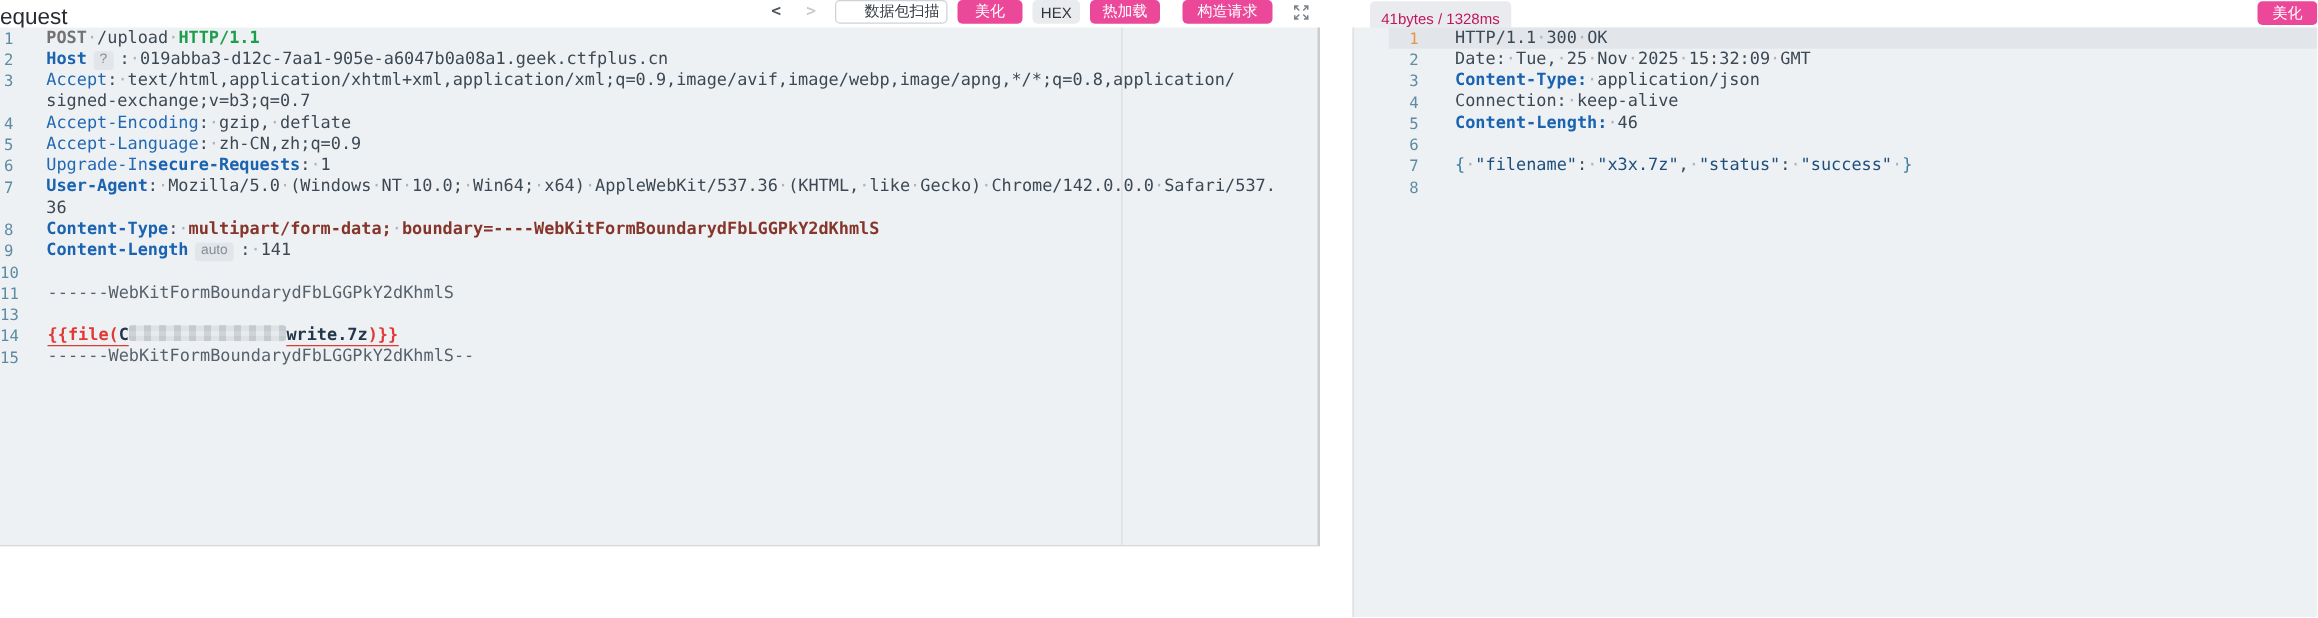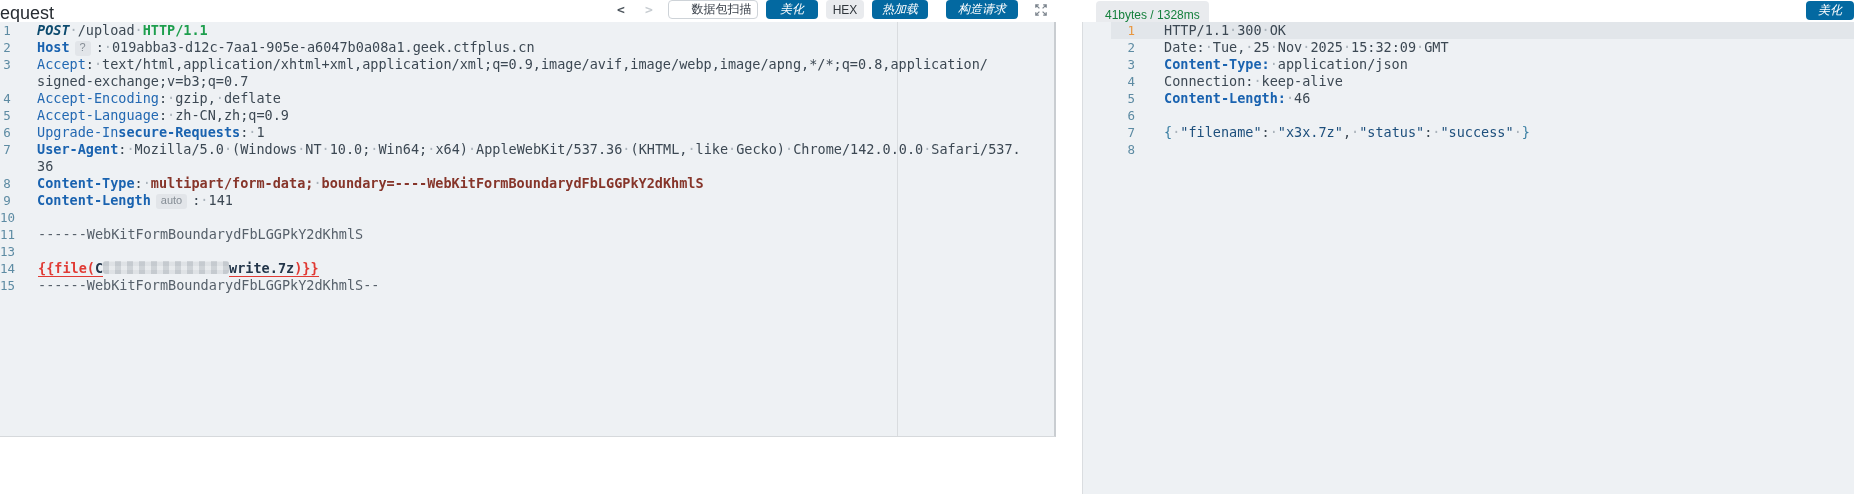--- a/index.html
+++ b/index.html
@@ -7,30 +7,30 @@
         font-family:"Liberation Sans",sans-serif;}
   
   .hdr{position:absolute;left:0;top:0;width:1854px;height:22px;background:#fff;}
   .req-title{position:absolute;left:0;top:3px;font-size:18px;color:#272c32;}
   .nav-btn{position:absolute;top:2px;font:700 13px "DejaVu Sans Mono",monospace;cursor:pointer;}
   .nav-back{left:617px;color:#4b535b;}
   .nav-fwd{left:645px;color:#c7ccd1;}
   .btn{position:absolute;top:0;height:19px;border-radius:4px;display:flex;align-items:center;
        justify-content:center;font-size:12px;box-sizing:border-box;cursor:pointer;white-space:nowrap;}
   .btn-plain{background:#fff;border:1px solid #ced3d8;color:#3a414a;padding-left:17px;}
-  .btn-orange{background:#0369a1;color:#fff;font-style:italic;}
+  .btn-orange{background:#ec4899;color:#fff;}
   .btn-gray{background:#e9ebee;color:#30363c;}
   .b-scan{left:668px;width:90px;}
   .b-beauty{left:766px;width:52px;}
   .b-hex{left:826px;width:38px;}
   .b-hot{left:872px;width:56px;}
   .b-construct{left:946px;width:72px;}
   .fs-icon{position:absolute;left:1034px;top:3px;width:14px;height:14px;cursor:pointer;}
   .stats{position:absolute;left:1096px;top:1px;height:19px;padding:4px 9px;border-radius:4px;
-         background:#e9ebee;color:#15803d;font-size:12px;display:flex;align-items:center;}
+         background:#e9ebee;color:#be185d;font-size:12px;display:flex;align-items:center;}
   .b-rbeauty{position:absolute;right:0px;left:auto;top:1px;width:48px;}
   
   .editor{position:absolute;background:#eef1f4;font-family:"DejaVu Sans Mono",monospace;
           font-size:13.5px;line-height:17px;color:#3c4853;box-sizing:border-box;}
   #req{left:0;top:22px;width:1056px;height:415px;border-right:2px solid #c9cdd1;
        border-bottom:1px solid #d6d9dc;}
   #resp{left:1082px;top:22px;width:772px;height:472px;border-left:1px solid #dadde0;}
   .ruler{position:absolute;left:897px;top:0;bottom:0;width:1px;background:#d9dcdf;z-index:0;}
   .row{position:relative;display:flex;min-height:17px;}
   .row.active::before{content:'';position:absolute;top:0;bottom:0;background:#e2e6ea;z-index:0;}
@@ -39,21 +39,21 @@
   .ln{position:relative;z-index:1;color:#5d8ba3;font-size:12.5px;line-height:17px;}
   #req .ln{flex:0 0 14px;text-align:center;}
   #resp .ln{flex:0 0 52px;text-align:right;}
   .row.active .ln{color:#e8963f;}
   .code{position:relative;z-index:1;white-space:pre-wrap;word-break:break-all;}
   #req .code{margin-left:23px;width:1010px;}
   #resp .code{margin-left:29px;width:680px;}
   
   .seg.s{color:#3c4853;}
   .seg.g{color:#57616b;}
-  .seg.m{color:#0c4a6e;font-weight:bold;font-style:italic;}
+  .seg.m{color:#737373;font-weight:bold;}
   .seg.v{color:#1d9e4d;font-weight:bold;}
   .seg.k{color:#2268b2;}
   .seg.kb{color:#1a63b0;font-weight:bold;}
   .seg.mb{color:#86352a;font-weight:bold;}
   .seg.r{color:#e03a34;font-weight:bold;border-bottom:1.5px solid #e03a34;}
   .seg.du{color:#23364a;font-weight:bold;border-bottom:1.5px solid #e03a34;}
   .seg.jb{color:#3a7fa3;}
   .seg.jk{color:#1d4f7c;}
   .seg.jv{color:#1d4f7c;}
   .ws{color:#aab3bb;}

